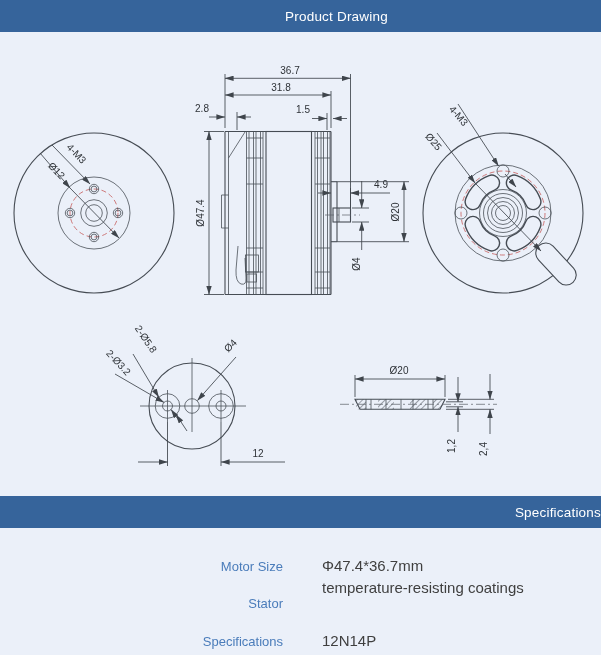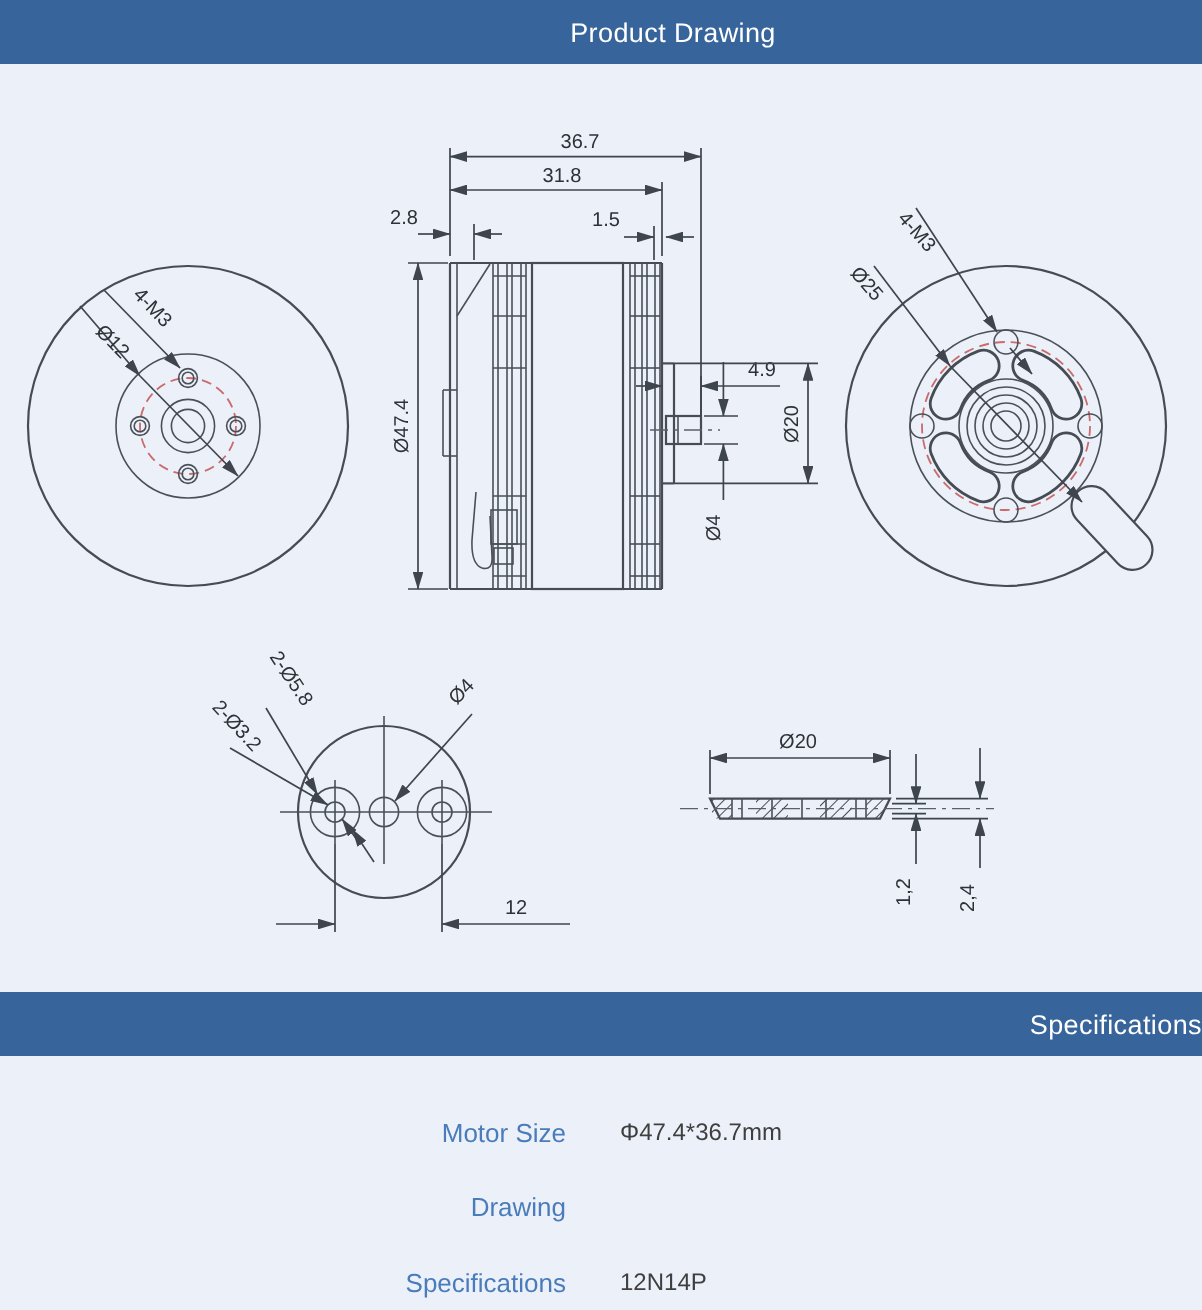--- a/index.html
+++ b/index.html
@@ -22,22 +22,22 @@
   .lnthin{stroke:#4a5058;stroke-width:0.8;fill:none;}
   .dim{stroke:#3f454c;stroke-width:0.85;fill:none;}
   .cl{stroke:#5a6067;stroke-width:0.7;fill:none;stroke-dasharray:9 3 2 3;}
   .red{stroke:#c96b6b;stroke-width:0.9;fill:none;stroke-dasharray:5 3;}
   .dimtxt{fill:#2e3237;font-size:10px;font-family:"Liberation Sans",sans-serif;}
   .bgfill{fill:#ebf0f9;}
   
   .spec-row{position:absolute;left:0;width:601px;}
   .spec-label{position:absolute;left:0;width:283px;text-align:right;
     color:#4a7cba;font-size:13px;}
-  .spec-value{position:absolute;left:310px;width:260px;
-    color:#3f3f3f;font-size:12px;line-height:14.5px;}
+  .spec-value{position:absolute;left:322px;width:260px;
+    color:#3f3f3f;font-size:15px;line-height:14.5px;}
 </style>
 </head>
 <body>
 
 <div class="bar" id="bar-top">
   <span>Product Drawing</span>
 </div>
 
 <svg id="drawing-svg" width="601" height="473" viewBox="0 0 601 473">
   <defs>
@@ -292,23 +292,24 @@
 <div class="bar" id="bar-specs">
   <span>Specifications</span>
 </div>
 
 <div>
   <div class="spec-row" style="top:559px;">
     <div class="spec-label">Motor Size</div>
     <div class="spec-value">Φ47.4*36.7mm</div>
   </div>
   <div class="spec-row" style="top:596px;">
-    <div class="spec-label">Drawing</div>
+    <div class="spec-label">Stator</div>
   </div>
   <div class="spec-row" style="top:581px;">
     <div class="spec-value">
+      <div>temperature-resisting coatings</div>
     </div>
   </div>
   <div class="spec-row" style="top:634px;">
     <div class="spec-label">Specifications</div>
     <div class="spec-value">12N14P</div>
   </div>
 </div>
 
 </body></html>

